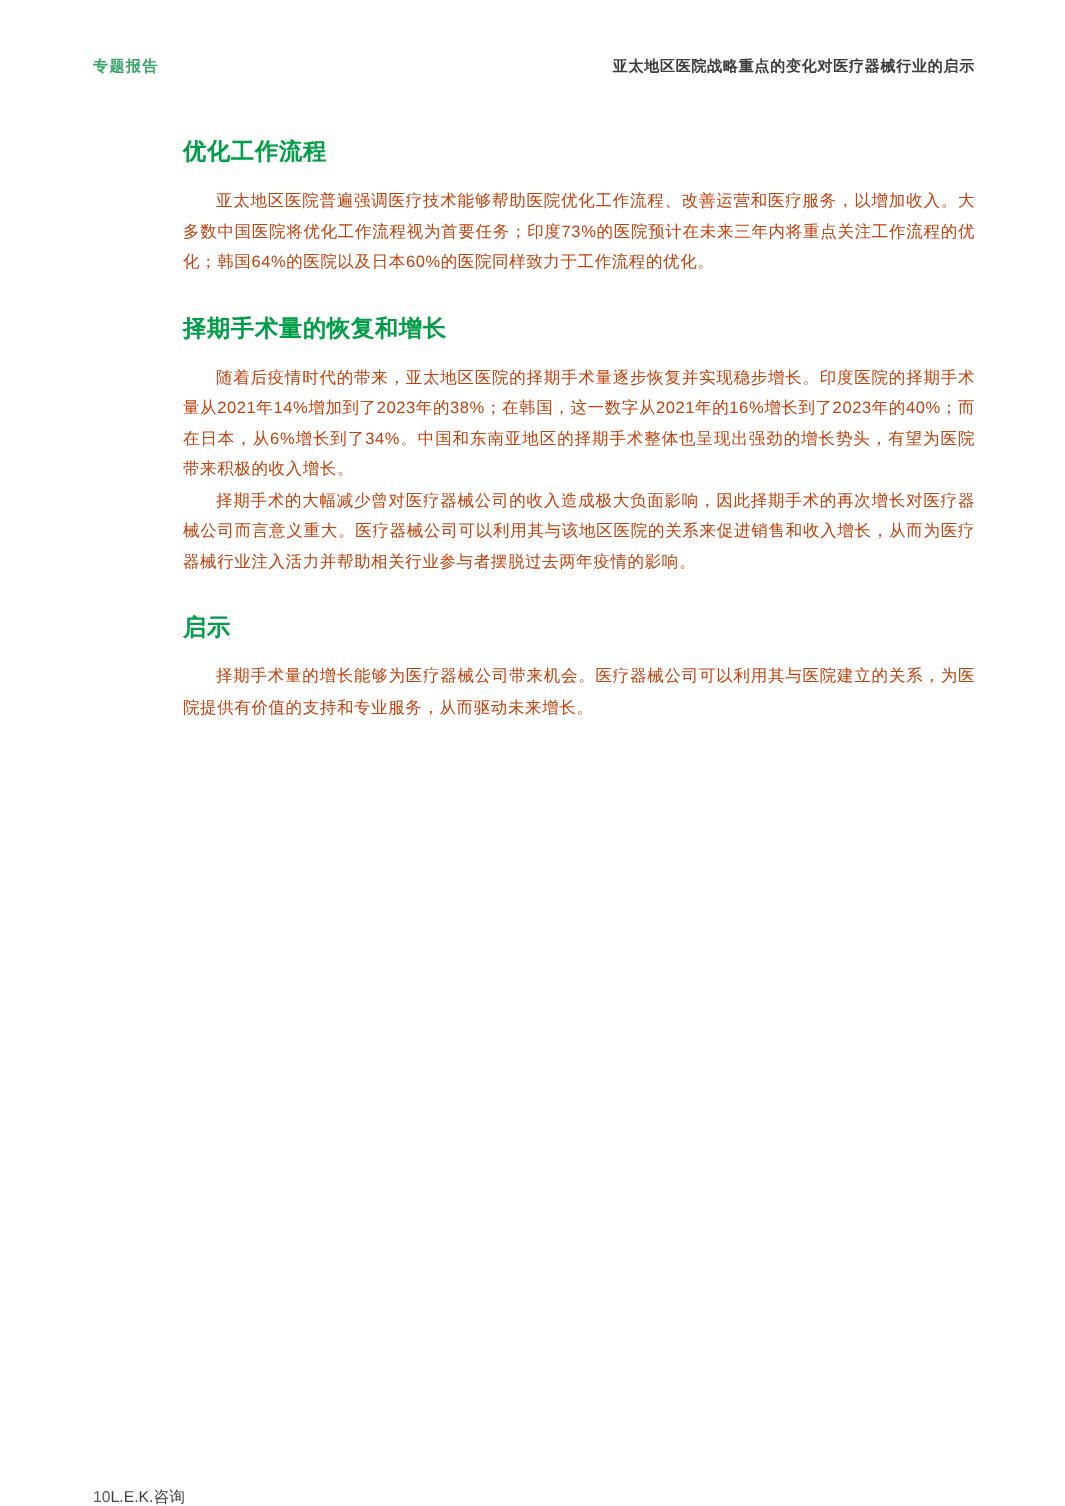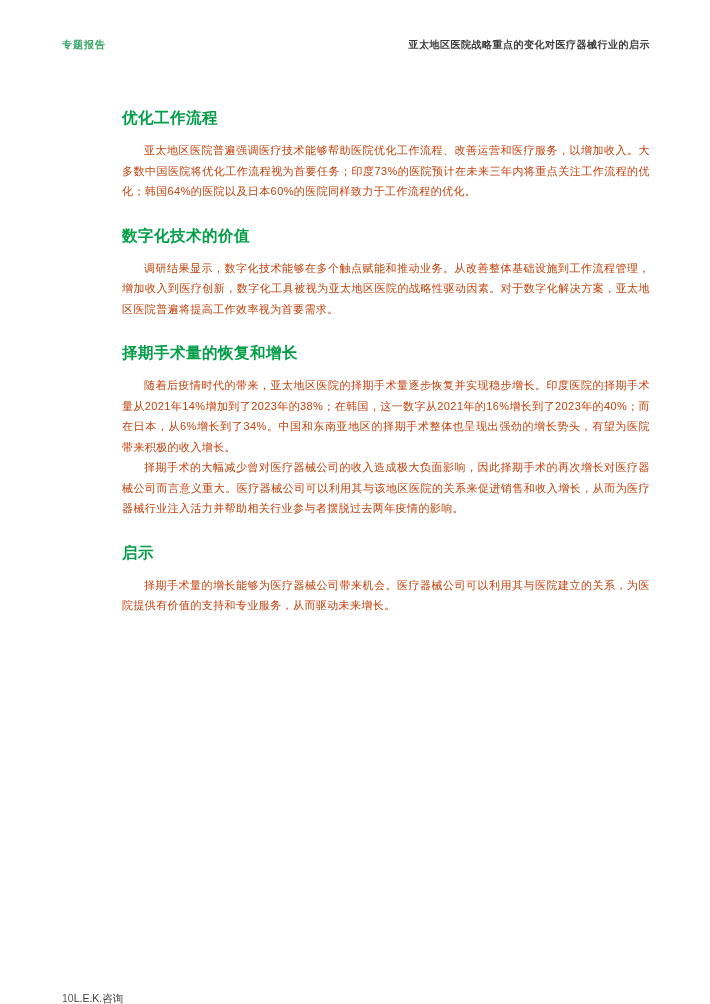--- a/index.html
+++ b/index.html
@@ -46,21 +46,21 @@
   }
   .section-heading {
     color: #009e47;
     font-size: 15.5px;
     line-height: 20px;
     font-weight: bold;
     margin: 24px 0 12px 0;
     letter-spacing: 0.5px;
   }
   section:first-child .section-heading {
-    margin-top: 16px;
+    margin-top: 0;
   }
   .body-para {
     color: #c2410c;
     font-size: 11px;
     line-height: 20.5px;
     text-align: justify;
     text-indent: 2em;
     margin: 0;
     letter-spacing: 0.4px;
   }
@@ -93,24 +93,20 @@
     <span class="header-title">亚太地区医院战略重点的变化对医疗器械行业的启示</span>
   </div>
 
   <div class="content">
 
     <section>
       <h2 class="section-heading">优化工作流程</h2>
       <p class="body-para">亚太地区医院普遍强调医疗技术能够帮助医院优化工作流程、改善运营和医疗服务，以增加收入。大多数中国医院将优化工作流程视为首要任务；印度73%的医院预计在未来三年内将重点关注工作流程的优化；韩国64%的医院以及日本60%的医院同样致力于工作流程的优化。</p>
     </section>
 
-    <section>
-      <h2 class="section-heading">数字化技术的价值</h2>
-      <p class="body-para">调研结果显示，数字化技术能够在多个触点赋能和推动业务。从改善整体基础设施到工作流程管理，增加收入到医疗创新，数字化工具被视为亚太地区医院的战略性驱动因素。对于数字化解决方案，亚太地区医院普遍将提高工作效率视为首要需求。</p>
-    </section>
 
     <section>
       <h2 class="section-heading">择期手术量的恢复和增长</h2>
       <p class="body-para">随着后疫情时代的带来，亚太地区医院的择期手术量逐步恢复并实现稳步增长。印度医院的择期手术量从2021年14%增加到了2023年的38%；在韩国，这一数字从2021年的16%增长到了2023年的40%；而在日本，从6%增长到了34%。中国和东南亚地区的择期手术整体也呈现出强劲的增长势头，有望为医院带来积极的收入增长。</p>
       <p class="body-para">择期手术的大幅减少曾对医疗器械公司的收入造成极大负面影响，因此择期手术的再次增长对医疗器械公司而言意义重大。医疗器械公司可以利用其与该地区医院的关系来促进销售和收入增长，从而为医疗器械行业注入活力并帮助相关行业参与者摆脱过去两年疫情的影响。</p>
     </section>
 
     <section>
       <h2 class="section-heading">启示</h2>
       <p class="body-para">择期手术量的增长能够为医疗器械公司带来机会。医疗器械公司可以利用其与医院建立的关系，为医院提供有价值的支持和专业服务，从而驱动未来增长。</p>

